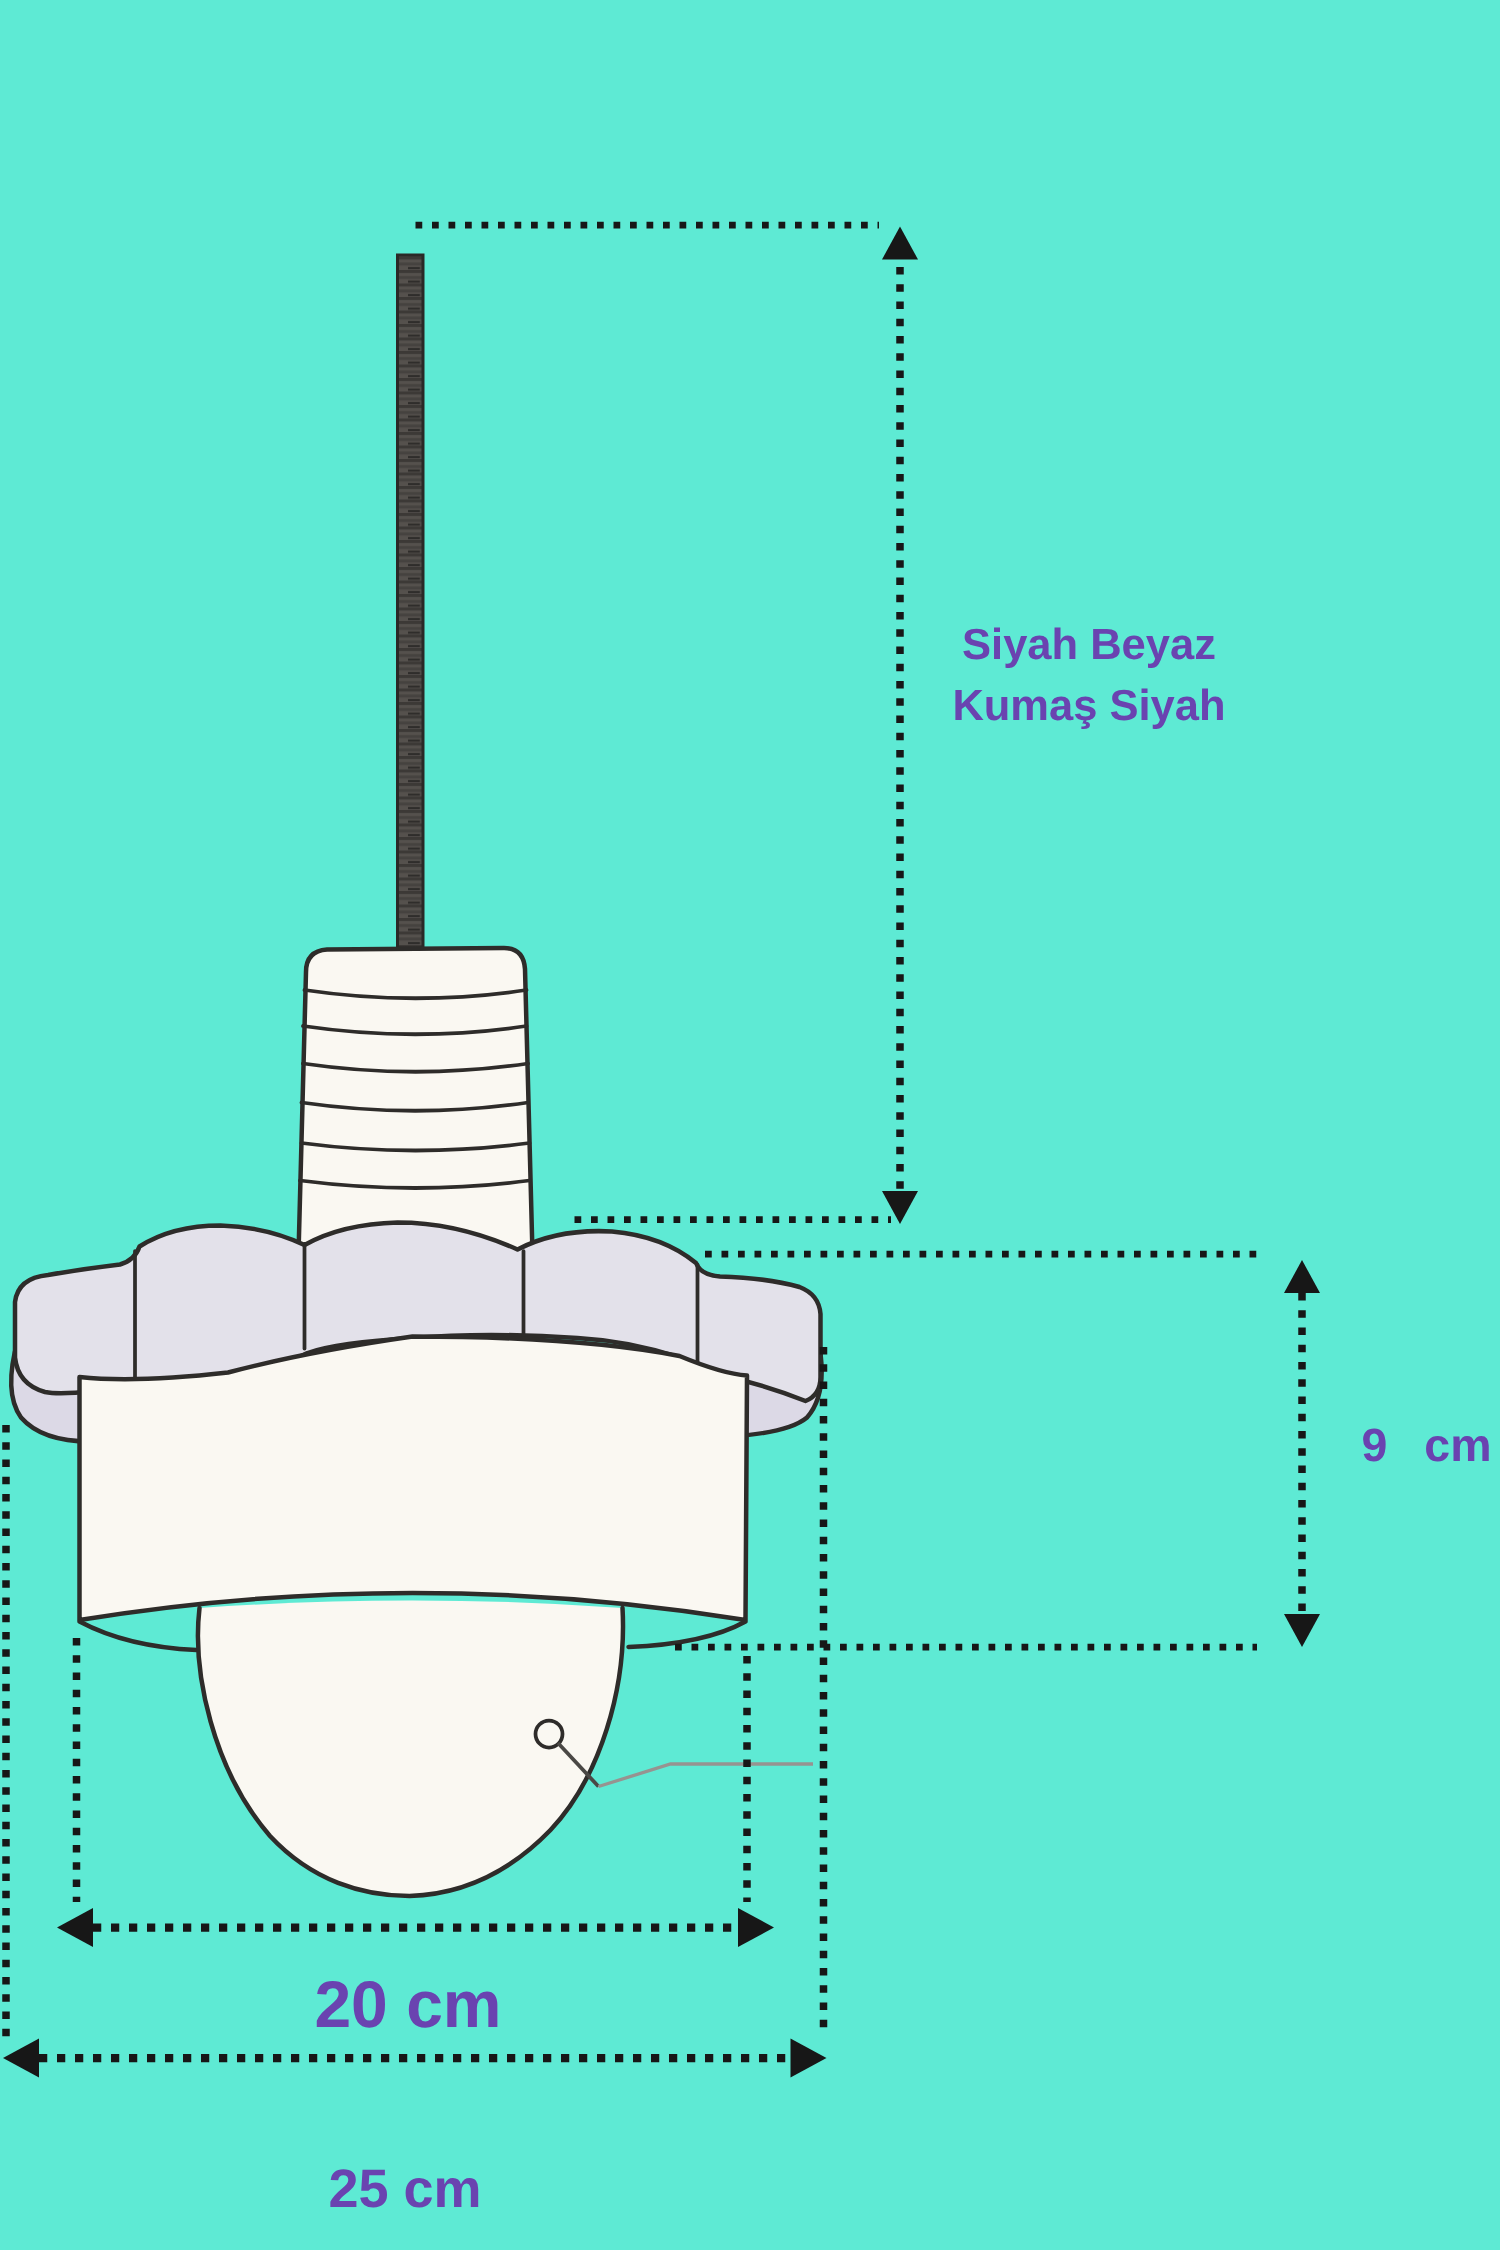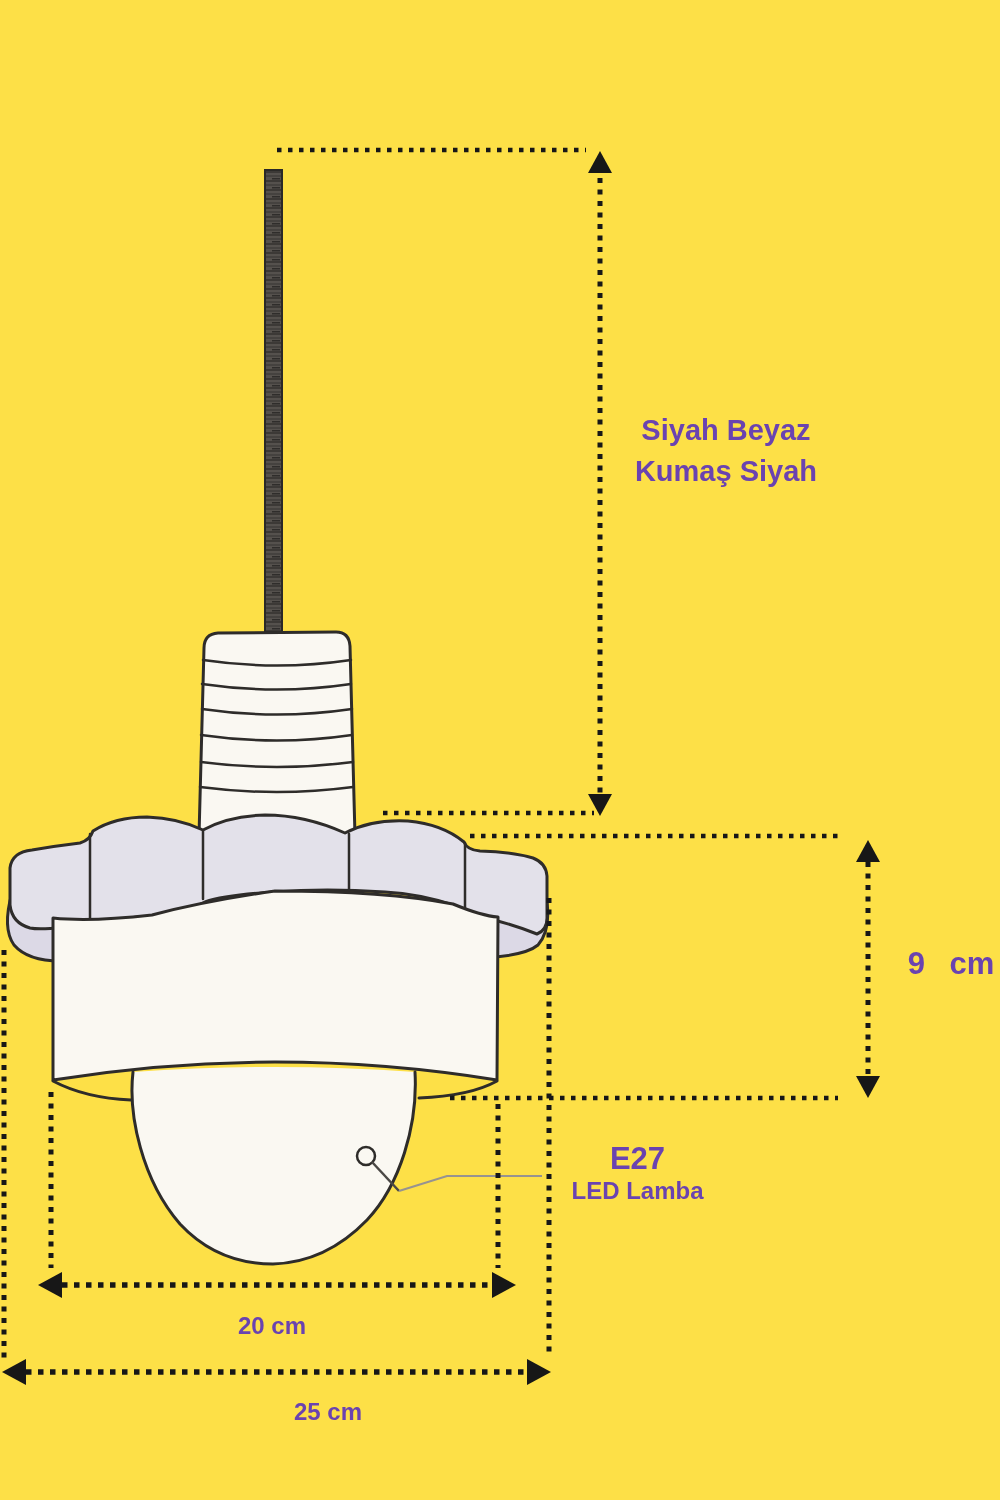--- a/index.html
+++ b/index.html
@@ -1,38 +1,38 @@
 <!DOCTYPE html>
 <html><head>
 <meta charset="utf-8">
 <style>
   html,body{margin:0;padding:0;background:#f5f2ec;}
   .stage{
     position:relative;
     width:1000px;height:1500px;
-    background:#fde047;
+    background:#5eead4;
     overflow:hidden;
     font-family:"Liberation Sans", sans-serif;
   }
   svg.diagram{position:absolute;left:0;top:0;}
   .lbl{
     position:absolute;
     color:#6a43b0;
     font-weight:bold;
     text-align:center;
     -webkit-font-smoothing:antialiased;
   }
   .lbl-cable{left:598px;top:410px;width:256px;font-size:29px;line-height:41px;}
   .lbl-cable span{display:block;}
   .lbl-9cm{left:886px;top:946px;width:130px;font-size:31px;word-spacing:16px;}
   .lbl-e27{left:555px;top:1141px;width:165px;}
   .lbl-e27 .big{display:block;font-size:31px;line-height:36px;}
   .lbl-e27 .small{display:block;font-size:24px;line-height:28px;}
-  .lbl-20{left:180px;top:1312px;width:184px;font-size:24px;}
-  .lbl-25{left:178px;top:1398px;width:184px;font-size:24px;text-align:right;}
+  .lbl-20{left:180px;top:1312px;width:184px;font-size:44px;}
+  .lbl-25{left:178px;top:1438px;width:184px;font-size:36px;}
 </style>
 </head>
 <body>
 
 <div class="stage">
 
   <svg class="diagram" width="1000" height="1500" viewBox="0 0 1000 1500">
     <defs>
       <pattern id="cableTex" width="17" height="9" patternUnits="userSpaceOnUse">
         <rect width="17" height="9" fill="#55514d"></rect>
@@ -137,22 +137,18 @@
     </g>
   </svg>
 
   <div class="lbl lbl-cable">
     <span>Siyah Beyaz</span>
     <span>Kumaş Siyah</span>
   </div>
 
   <div class="lbl lbl-9cm">9 cm</div>
 
-  <div class="lbl lbl-e27">
-    <span class="big">E27</span>
-    <span class="small">LED Lamba</span>
-  </div>
 
   <div class="lbl lbl-20">20 cm</div>
 
   <div class="lbl lbl-25">25 cm</div>
 
 </div>
 
 </body></html>

